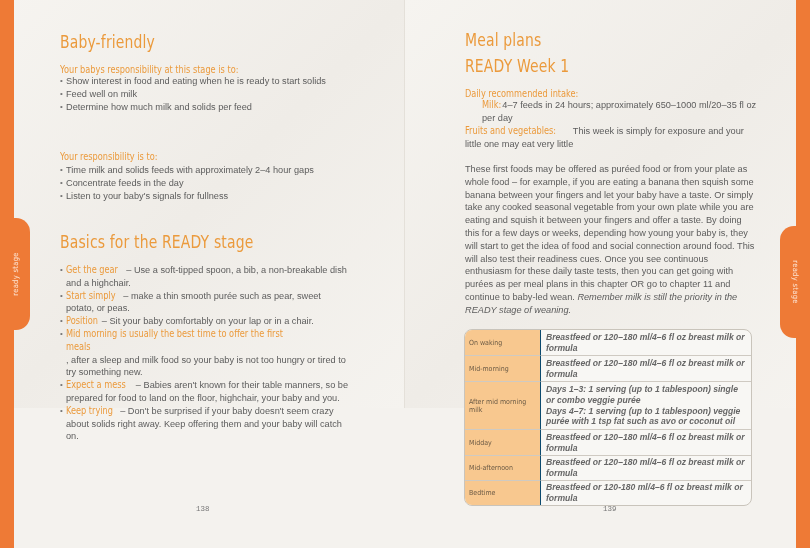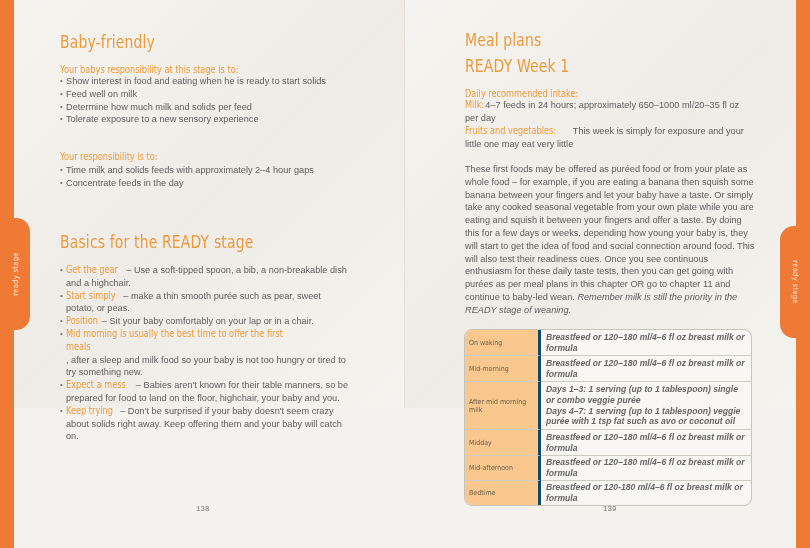--- a/index.html
+++ b/index.html
@@ -85,21 +85,21 @@
     border: 1px solid #c9c4bb; border-radius: 8px; overflow: hidden;
     background: #f8f7f4;
   }
   table.meal td {
     border-bottom: 1px solid #cfcac2;
     vertical-align: middle;
   }
   table.meal tr:last-child td { border-bottom: none; }
   table.meal td.when {
     width: 76px; background: #f8c88f;
-    border-right: 3px solid #0c4a6e;
+    border-right: 1px solid #0c4a6e;
     padding: 0 4px;
     font-family: "DejaVu Sans Condensed", "DejaVu Sans", sans-serif;
     font-size: 7px; color: #6b5a45;
   }
   table.meal td.what {
     padding: 1px 5px;
     font-style: italic; font-size: 8.6px; line-height: 10.8px; color: #666; font-weight: bold;
   }
 </style>
 </head>
@@ -113,27 +113,27 @@
       <span class="tab-label">ready stage</span>
     </div>
 
     <div class="abs h1" style="left:60px; top:32px;">Baby-friendly</div>
 
     <div class="abs h2" style="left:60px; top:64px;">Your babys responsibility at this stage is to:</div>
     <ul class="abs bullets" style="left:60px; top:75px; width:340px;">
       <li>Show interest in food and eating when he is ready to start solids</li>
       <li>Feed well on milk</li>
       <li>Determine how much milk and solids per feed</li>
-      <li>Tolerate exposure to a new sensory experience</li>
     </ul>
 
     <div class="abs h2" style="left:60px; top:151px;">Your responsibility is to:</div>
     <ul class="abs bullets" style="left:60px; top:164px; width:340px;">
       <li>Time milk and solids feeds with approximately 2–4 hour gaps</li>
       <li>Concentrate feeds in the day</li>
+      <li>Listen to your baby's signals for fullness</li>
     </ul>
 
     <div class="abs h1" style="left:60px; top:232px;">Basics for the READY stage</div>
 
     <ul class="abs bullets" style="left:60px; top:264px; width:290px;">
       <li><span class="hl">Get the gear</span><span> – Use a soft-tipped spoon, a bib, a non-breakable dish and a highchair.</span></li>
       <li><span class="hl">Start simply</span><span> – make a thin smooth purée such as pear, sweet potato, or peas.</span></li>
       <li><span class="hl">Position</span><span> – Sit your baby comfortably on your lap or in a chair.</span></li>
       <li><span class="hl">Mid morning is usually the best time to offer the first meals</span><span>, after a sleep and milk food so your baby is not too hungry or tired to try something new.</span></li>
       <li><span class="hl">Expect a mess</span><span> – Babies aren't known for their table manners, so be prepared for food to land on the floor, highchair, your baby and you.</span></li>
@@ -146,21 +146,21 @@
   <div class="page right">
     <div class="edge-right"></div>
     <div class="tab-right">
       <span class="tab-label">ready stage</span>
     </div>
 
     <div class="abs h1" style="left:60px; top:30px;">Meal plans</div>
     <div class="abs h1" style="left:60px; top:56px;">READY Week 1</div>
 
     <div class="abs h2" style="left:60px; top:88px;">Daily recommended intake:</div>
-    <div class="abs body-text" style="left:60px; top:99px; width:280px;"><span class="hl">Milk:</span><span> 4–7 feeds in 24 hours; approximately 650–1000 ml/20–35 fl oz per day</span></div>
+    <div class="abs body-text" style="left:77px; top:99px; width:280px;"><span class="hl">Milk:</span><span> 4–7 feeds in 24 hours; approximately 650–1000 ml/20–35 fl oz per day</span></div>
     <div class="abs body-text" style="left:60px; top:125px; width:280px;"><span class="hl">Fruits and vegetables:</span><span> This week is simply for exposure and your little one may eat very little</span></div>
 
     <div class="abs body-text" style="left:60px; top:163px; width:290px;"><span>These first foods may be offered as puréed food or from your plate as whole food – for example, if you are eating a banana then squish some banana between your fingers and let your baby have a taste. Or simply take any cooked seasonal vegetable from your own plate while you are eating and squish it between your fingers and offer a taste. By doing this for a few days or weeks, depending how young your baby is, they will start to get the idea of food and social connection around food. This will also test their readiness cues. Once you see continuous enthusiasm for these daily taste tests, then you can get going with purées as per meal plans in this chapter OR go to chapter 11 and continue to baby-led wean. </span><em>Remember milk is still the priority in the READY stage of weaning.</em></div>
 
     <div class="page-num" style="left:198px; top:505px;">139</div>
   </div>
 </div>
 
 <table class="meal">
   <tbody>

